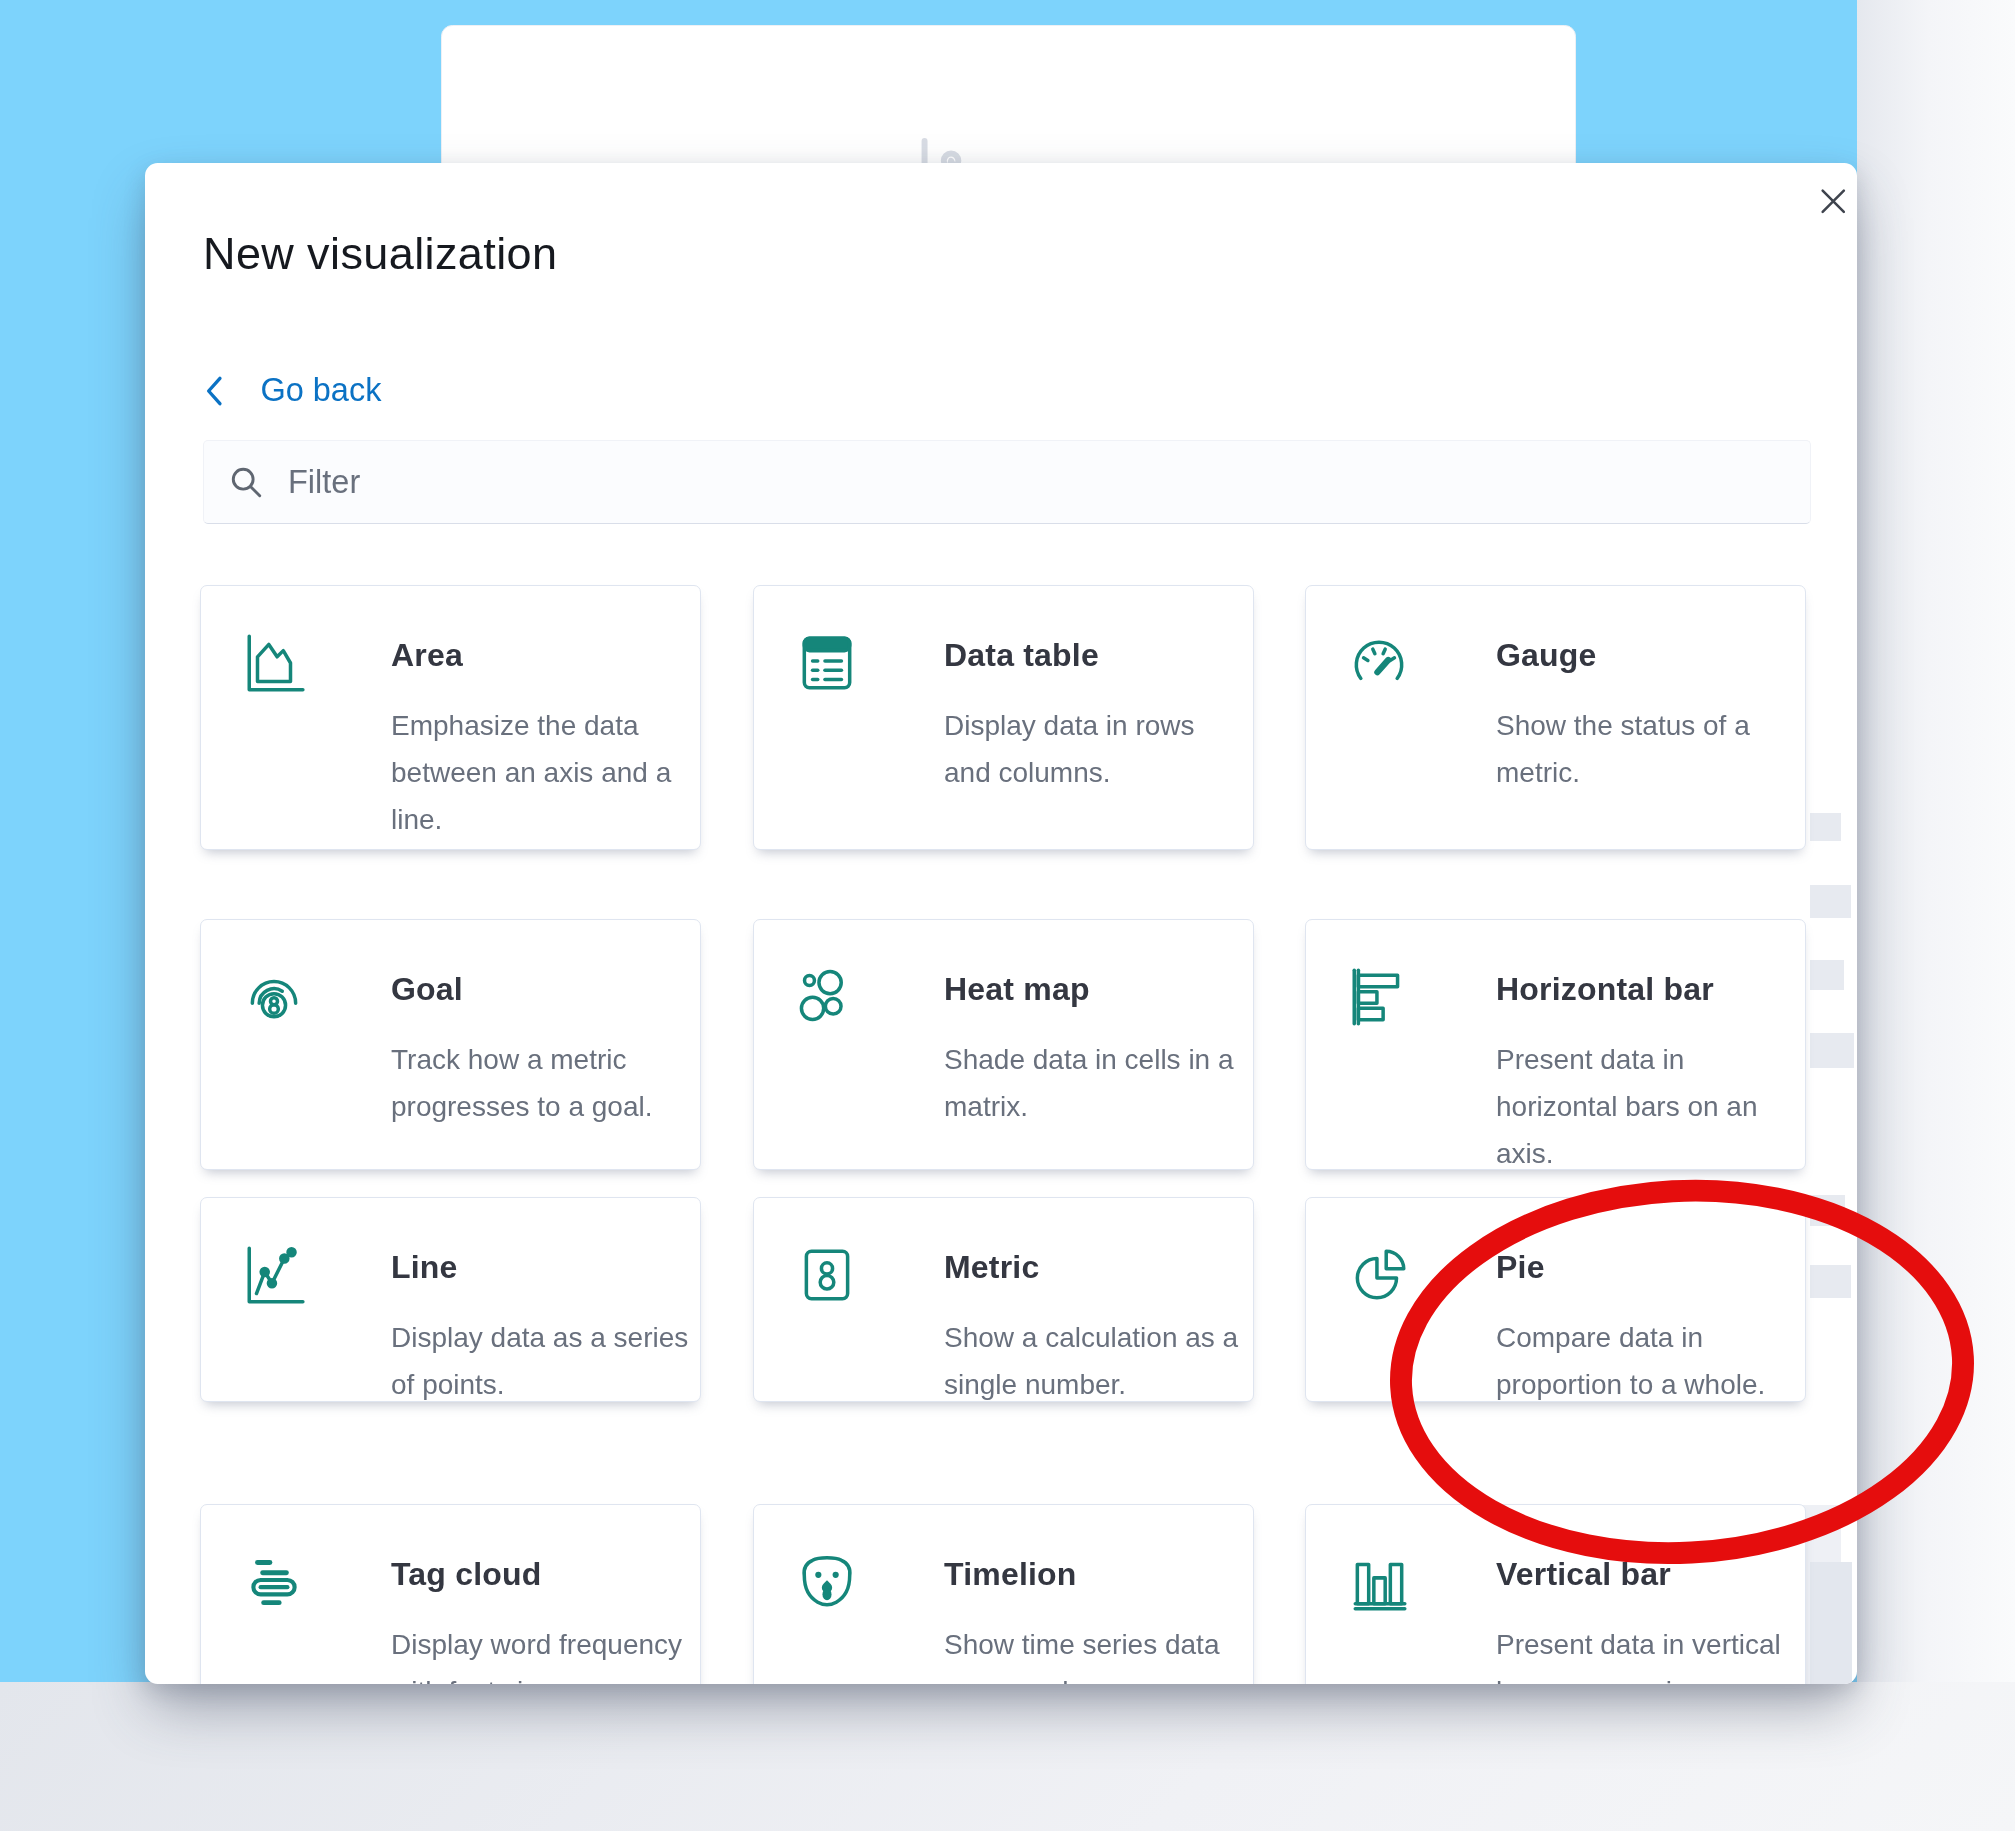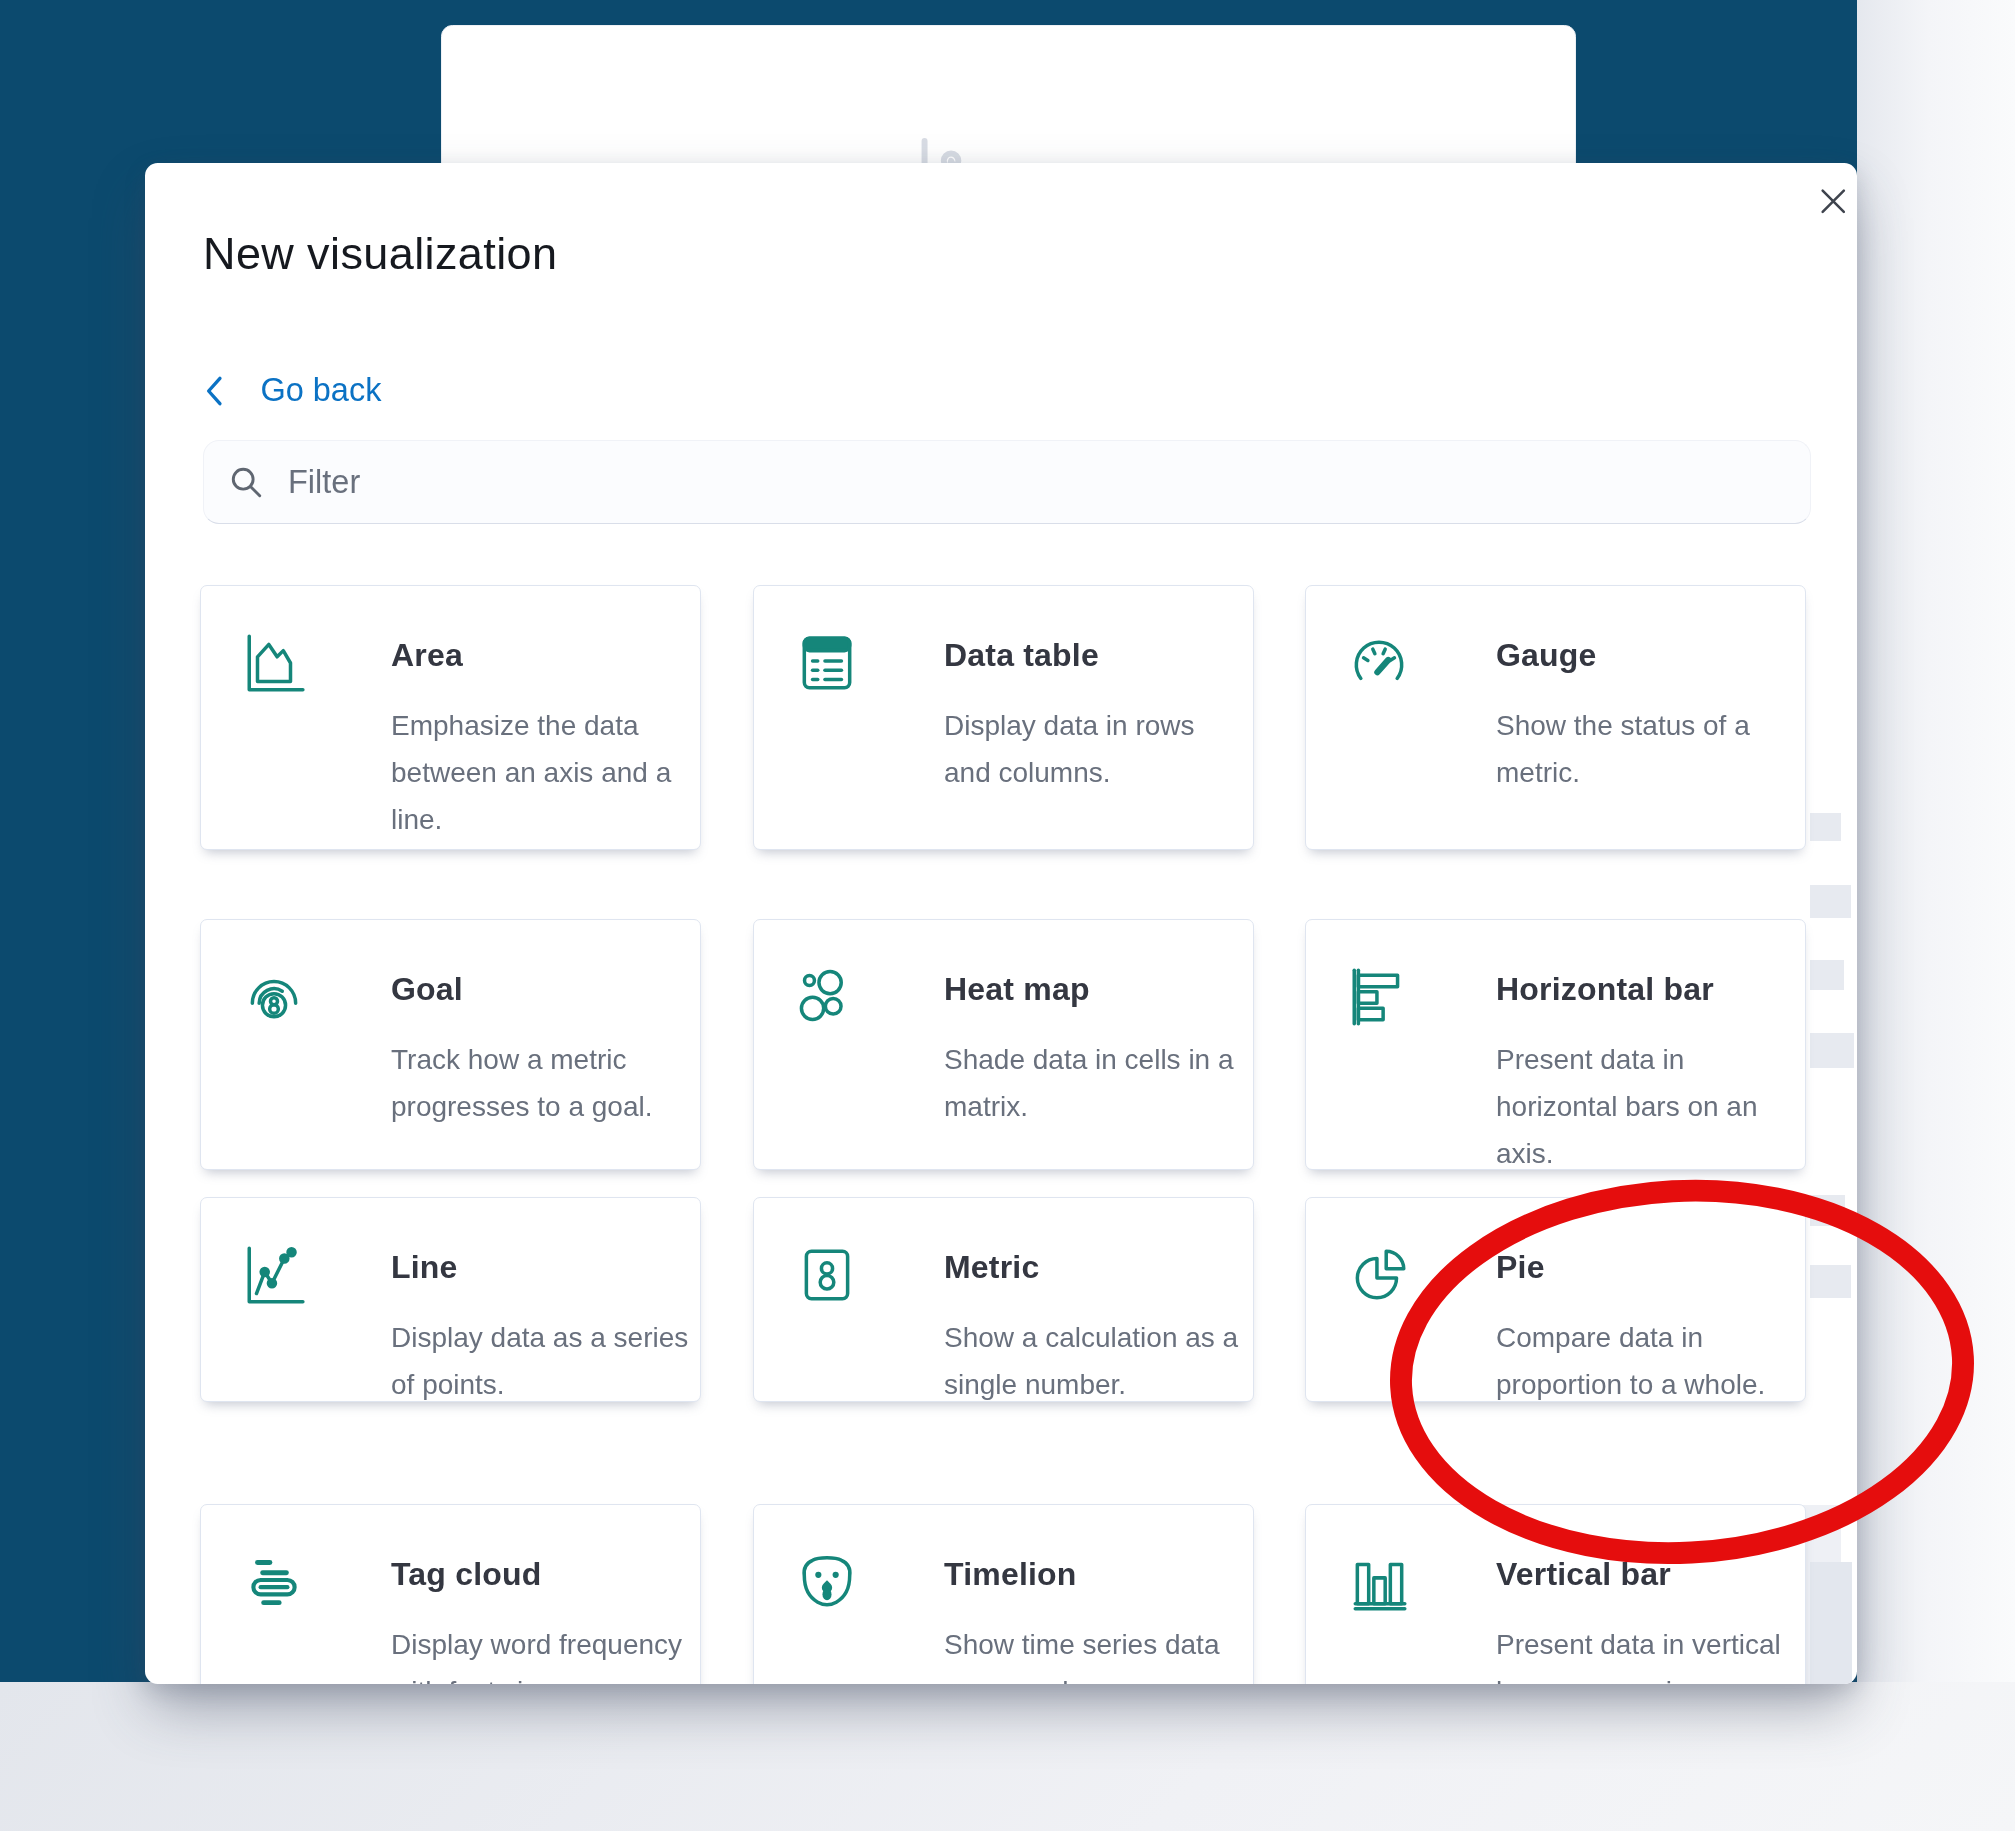--- a/index.html
+++ b/index.html
@@ -1,17 +1,17 @@
 <!DOCTYPE html>
 <html style="font-size:11.3px"><head>
 <meta charset="utf-8">
 <style>
   html,body{margin:0;padding:0;background:#fff;}
   .page{position:relative;width:2015px;height:1831px;overflow:hidden;
-        font-family:"Liberation Sans",sans-serif;background:#0c4a6e;}
+        font-family:"Liberation Sans",sans-serif;background:#7dd3fc;}
 
   
   .bg-right-band{position:absolute;left:1857px;top:0;width:158px;height:1831px;
     background:linear-gradient(90deg,#e5e8ee 0%,#f4f5f8 45%,#fafbfc 100%);}
   .bg-bottom-band{position:absolute;left:0;top:1682px;width:2015px;height:150px;
     background:linear-gradient(135deg,#e3e6ec 0%,#f0f1f5 60%,#f5f6f8 100%);}
   .bg-top-card{position:absolute;left:441px;top:25.4px;width:1133px;height:283px;
     background:#fff;border:1.4px solid #edf0f5;border-radius:11.3px;}
   .bg-top-card .ghost-chart{position:absolute;left:466px;top:105px;width:106px;height:106px;}
 
@@ -24,21 +24,21 @@
     display:flex;align-items:center;justify-content:center;background:none;border:none;padding:0;}
 
   .modal-title{position:absolute;left:58px;top:65px;margin:0;
     font-size:45px;font-weight:500;color:#16191f;letter-spacing:0.4px;}
 
   .go-back{position:absolute;left:58px;top:209px;display:flex;align-items:center;gap:32px;
     color:#0b72c4;font-size:32.5px;font-weight:500;cursor:pointer;text-decoration:none;}
 
   .filter-wrap{position:absolute;left:58px;top:277px;width:1606px;height:82px;
     background:#fbfcfe;border:0.7px solid #f0f2f7;border-bottom:1.4px solid #d9dee9;
-    border-radius:16px;display:flex;align-items:center;}
+    border-radius:5px;display:flex;align-items:center;}
   .filter-wrap .search-icon{margin-left:24px;flex:0 0 auto;display:flex;}
   .filter-input{flex:1;border:none;outline:none;background:transparent;
     font-family:"Liberation Sans",sans-serif;font-size:32.5px;color:#343741;
     margin-left:21px;margin-right:21px;height:100%;}
   .filter-input::placeholder{color:#69707d;opacity:1;}
 
   
   .deco{position:absolute;background:#e7eaf0;z-index:1;}
   .deco.pale{background:#eef0f5;}
 

